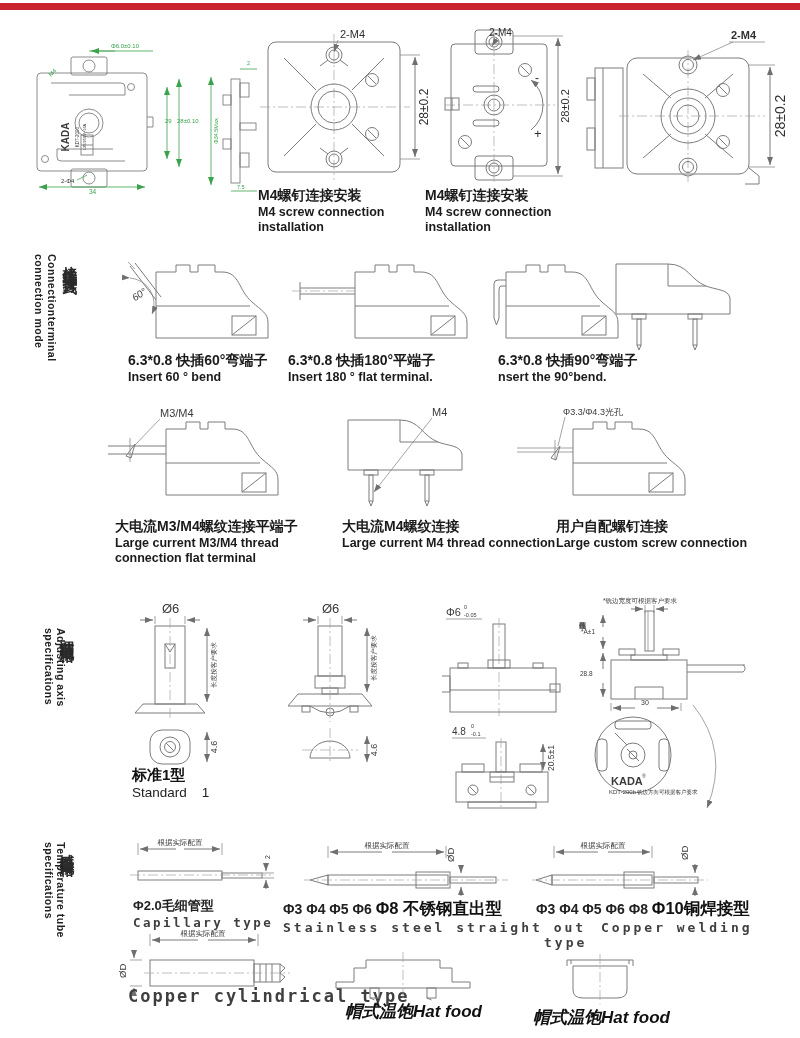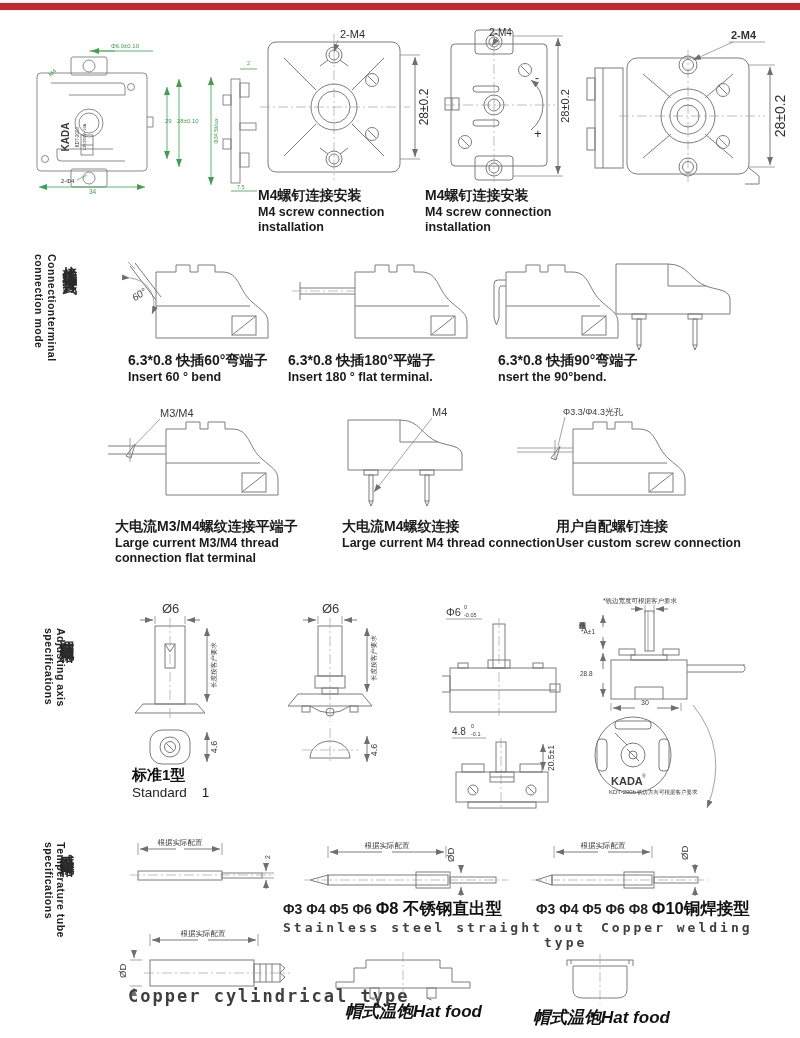--- a/index.html
+++ b/index.html
@@ -301,21 +301,21 @@
     <div class="cap-zh">大电流M3/M4螺纹连接平端子</div>
     <div class="cap-en">Large current M3/M4 thread</div>
     <div class="cap-en">connection flat terminal</div>
   </div>
   <div class="abs" style="left:342px;top:518px;width:250px">
     <div class="cap-zh">大电流M4螺纹连接</div>
     <div class="cap-en">Large current M4 thread connection</div>
   </div>
   <div class="abs" style="left:556px;top:518px;width:220px">
     <div class="cap-zh">用户自配螺钉连接</div>
-    <div class="cap-en">User custom screw connection</div>
+    <div class="cap-en">Large custom screw connection</div>
   </div>
 
   <div class="abs vt vt-zh" style="left:57px;top:628px;height:110px">调节轴规格</div>
   <div class="abs vt vt-en" style="left:43px;top:628px;height:145px">Adjusting axis specifications</div>
 
   <svg class="abs d" style="left:122px;top:600px" width="110" height="166" viewBox="0 0 110 166">
     <text x="40" y="13" font-size="13" fill="#333">Ø6</text>
     <line x1="33" y1="16" x2="33" y2="24" class="thin"></line>
       <line x1="63" y1="16" x2="63" y2="24" class="thin"></line>
     <line x1="18" y1="20" x2="31" y2="20" marker-end="url(#ar)"></line>
@@ -460,20 +460,24 @@
     <text x="62" y="10" font-size="7.5" fill="#333" text-anchor="middle">根据实际配置</text>
     <rect x="20" y="36" width="84" height="9"></rect>
       <rect x="104" y="38" width="40" height="5"></rect>
     <line x1="12" y1="40" x2="154" y2="40" class="cl"></line>
     <line x1="148" y1="28" x2="148" y2="36" marker-end="url(#ar)"></line>
       <line x1="148" y1="54" x2="148" y2="45" marker-end="url(#ar)"></line>
     <line x1="144" y1="38" x2="156" y2="38" class="thin"></line>
       <line x1="144" y1="43" x2="156" y2="43" class="thin"></line>
     <text x="152" y="24" transform="rotate(-90 152,24)" font-size="7" fill="#444">2</text>
   </svg>
+  <div class="abs" style="left:133px;top:897px;width:190px">
+    <div class="t-zh">Φ2.0毛细管型</div>
+    <div class="t-mono">Capillary type</div>
+  </div>
 
   <svg class="abs d" style="left:108px;top:928px" width="185" height="66" viewBox="0 0 185 66">
     <line x1="42" y1="6" x2="42" y2="18" class="thin"></line>
       <line x1="150" y1="6" x2="150" y2="18" class="thin"></line>
     <line x1="90" y1="12" x2="44" y2="12" marker-end="url(#ar)"></line>
       <line x1="100" y1="12" x2="148" y2="12" marker-end="url(#ar)"></line>
     <text x="95" y="8" font-size="7.5" fill="#333" text-anchor="middle">根据实际配置</text>
     <text x="18" y="50" transform="rotate(-90 18,50)" font-size="9.5" fill="#444">ØD</text>
     <line x1="26" y1="22" x2="26" y2="30" marker-end="url(#ar)"></line>
       <line x1="26" y1="66" x2="26" y2="60" marker-end="url(#ar)"></line>

